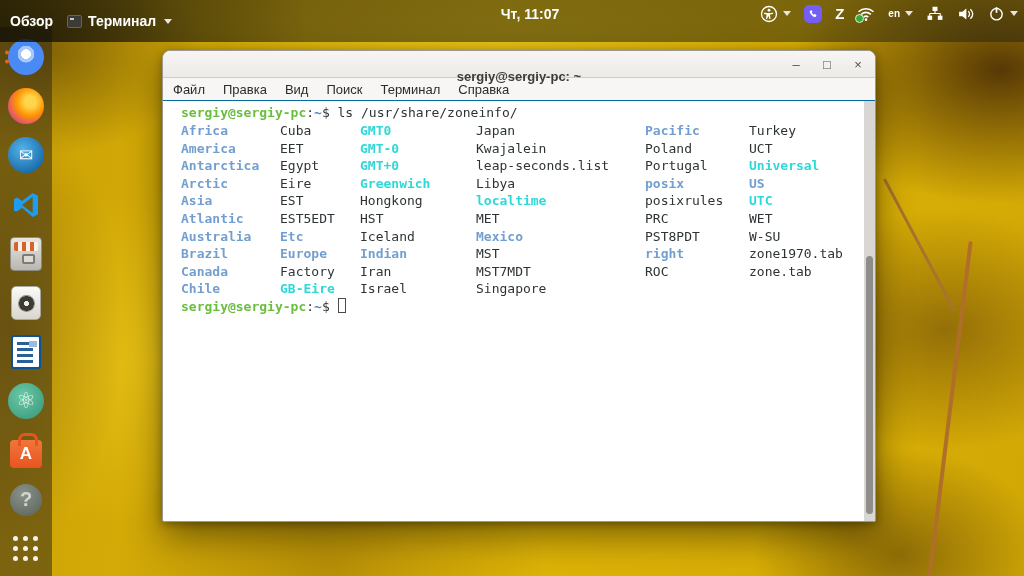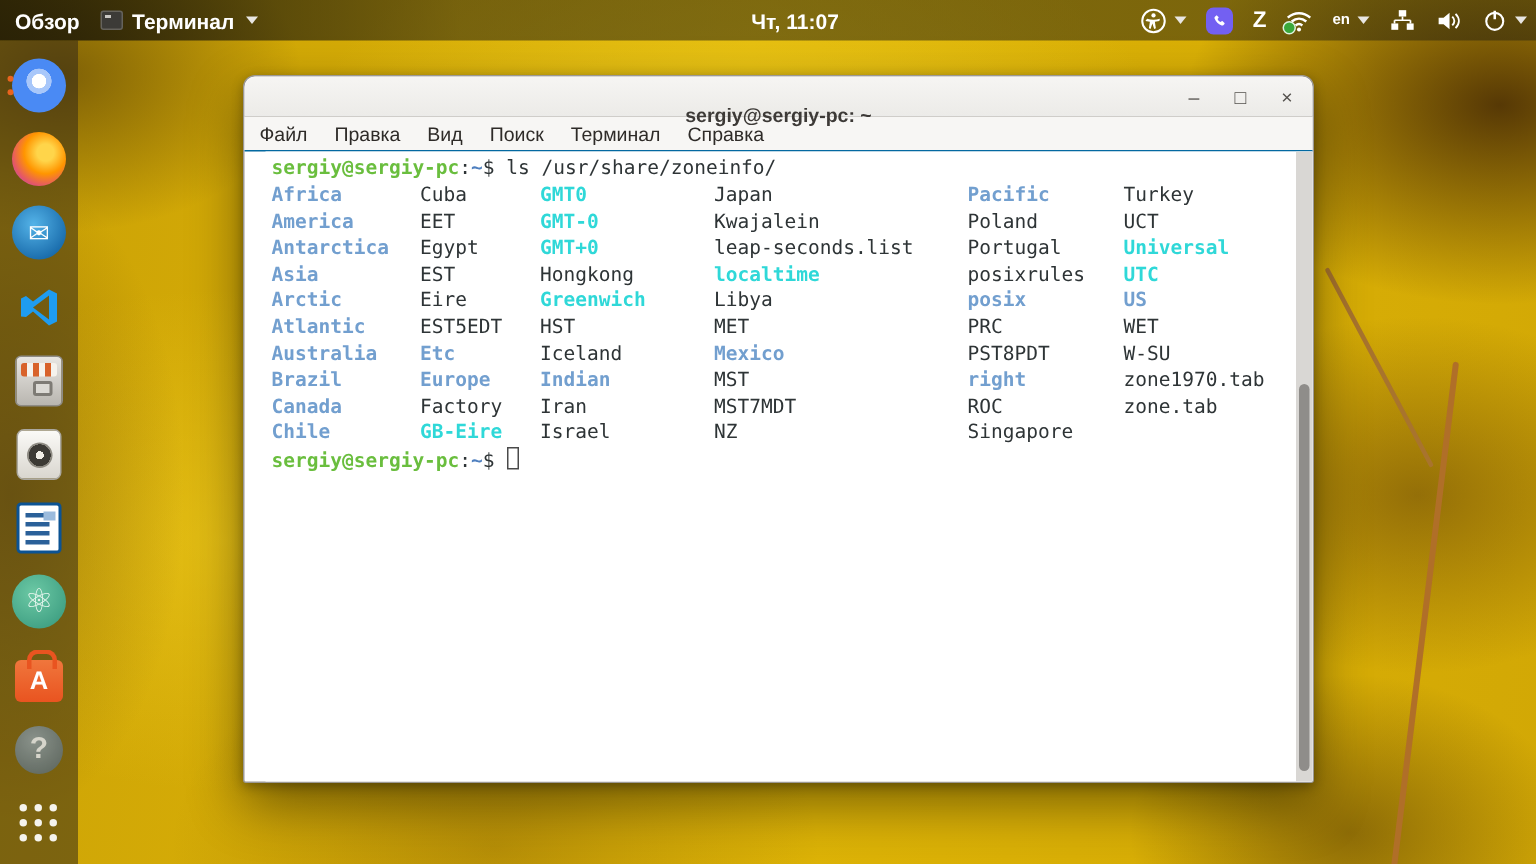--- a/index.html
+++ b/index.html
@@ -16,21 +16,21 @@
       radial-gradient(ellipse 230px 150px at 40px 50px,    rgba(75,52,6,.6),  transparent 70%),
       radial-gradient(ellipse 160px 300px at 8px 330px,    rgba(110,78,8,.45),transparent 72%),
       radial-gradient(ellipse 420px 250px at 490px 110px,  rgba(250,220,45,.5), transparent 70%),
       radial-gradient(ellipse 380px 240px at 150px 360px,  rgba(246,212,35,.45), transparent 70%),
       linear-gradient(100deg,#caa106,#e0b607 45%,#d2a805); }
   .stem { position:absolute; background:#b06f28; border-radius:2px; }
   .stem1 { left:948px; top:240px; width:4px; height:340px; transform:rotate(7deg); }
   .stem2 { left:918px; top:170px; width:3px; height:150px; transform:rotate(-28deg); background:#a8742d; }
 
   
-  .topbar { position:absolute; left:0; top:0; width:1024px; height:27px;
+  .topbar { position:absolute; left:0; top:0; width:1024px; height:42px;
     background:linear-gradient(to right, rgba(12,11,6,.78), rgba(38,34,16,.55) 30%, rgba(38,34,16,.5));
     color:#fff; display:flex; align-items:center; font-size:14px; font-weight:bold; z-index:30; }
   .topbar .left { display:flex; align-items:center; gap:14px; padding-left:10px; }
   .tb-item { display:flex; align-items:center; gap:6px; cursor:default; }
   .mini-term { width:15px; height:13px; background:#3c3b37; border:1px solid #65635c; border-radius:2px; position:relative; }
   .mini-term::before { content:""; position:absolute; left:2px; top:2px; width:4px; height:2px; background:#c9c7c2; }
   .caret { width:0; height:0; border-left:4px solid transparent; border-right:4px solid transparent; border-top:5px solid #e8e6e2; margin-left:2px; }
   .clock { position:absolute; left:50%; transform:translateX(-50%); top:0; height:27px; display:flex; align-items:center; margin-left:18px; }
   .tray { position:absolute; right:6px; top:0; height:27px; display:flex; align-items:center; gap:13px; }
   .tray-item { display:flex; align-items:center; gap:3px; }
@@ -264,36 +264,36 @@
         </div>
         <div class="t-row">
           <span class="t-cell t-dir">Antarctica</span>
           <span class="t-cell t-file">Egypt</span>
           <span class="t-cell t-link">GMT+0</span>
           <span class="t-cell t-file">leap-seconds.list</span>
           <span class="t-cell t-file">Portugal</span>
           <span class="t-cell t-link">Universal</span>
         </div>
         <div class="t-row">
+          <span class="t-cell t-dir">Arctic</span>
+          <span class="t-cell t-file">Eire</span>
+          <span class="t-cell t-link">Greenwich</span>
+          <span class="t-cell t-file">Libya</span>
+          <span class="t-cell t-dir">posix</span>
+          <span class="t-cell t-dir">US</span>
+        </div>
+        <div class="t-row">
           <span class="t-cell t-dir">Asia</span>
           <span class="t-cell t-file">EST</span>
           <span class="t-cell t-file">Hongkong</span>
           <span class="t-cell t-link">localtime</span>
           <span class="t-cell t-file">posixrules</span>
           <span class="t-cell t-link">UTC</span>
         </div>
         <div class="t-row">
-          <span class="t-cell t-dir">Arctic</span>
-          <span class="t-cell t-file">Eire</span>
-          <span class="t-cell t-link">Greenwich</span>
-          <span class="t-cell t-file">Libya</span>
-          <span class="t-cell t-dir">posix</span>
-          <span class="t-cell t-dir">US</span>
-        </div>
-        <div class="t-row">
           <span class="t-cell t-dir">Atlantic</span>
           <span class="t-cell t-file">EST5EDT</span>
           <span class="t-cell t-file">HST</span>
           <span class="t-cell t-file">MET</span>
           <span class="t-cell t-file">PRC</span>
           <span class="t-cell t-file">WET</span>
         </div>
         <div class="t-row">
           <span class="t-cell t-dir">Australia</span>
           <span class="t-cell t-dir">Etc</span>
@@ -315,21 +315,20 @@
           <span class="t-cell t-file">Factory</span>
           <span class="t-cell t-file">Iran</span>
           <span class="t-cell t-file">MST7MDT</span>
           <span class="t-cell t-file">ROC</span>
           <span class="t-cell t-file">zone.tab</span>
         </div>
         <div class="t-row">
           <span class="t-cell t-dir">Chile</span>
           <span class="t-cell t-link">GB-Eire</span>
           <span class="t-cell t-file">Israel</span>
-          <span class="t-cell t-file">NZ</span>
           <span class="t-cell t-file">Singapore</span>
         </div>
       </div>
     <div class="t-line"><span class="p-user">sergiy@sergiy-pc</span><span>:</span><span class="p-path">~</span><span>$</span><span class="cursor"></span></div>
     <div class="scrollbar">
       <div class="scroll-thumb"></div>
     </div>
   </div>
 </div>
 

